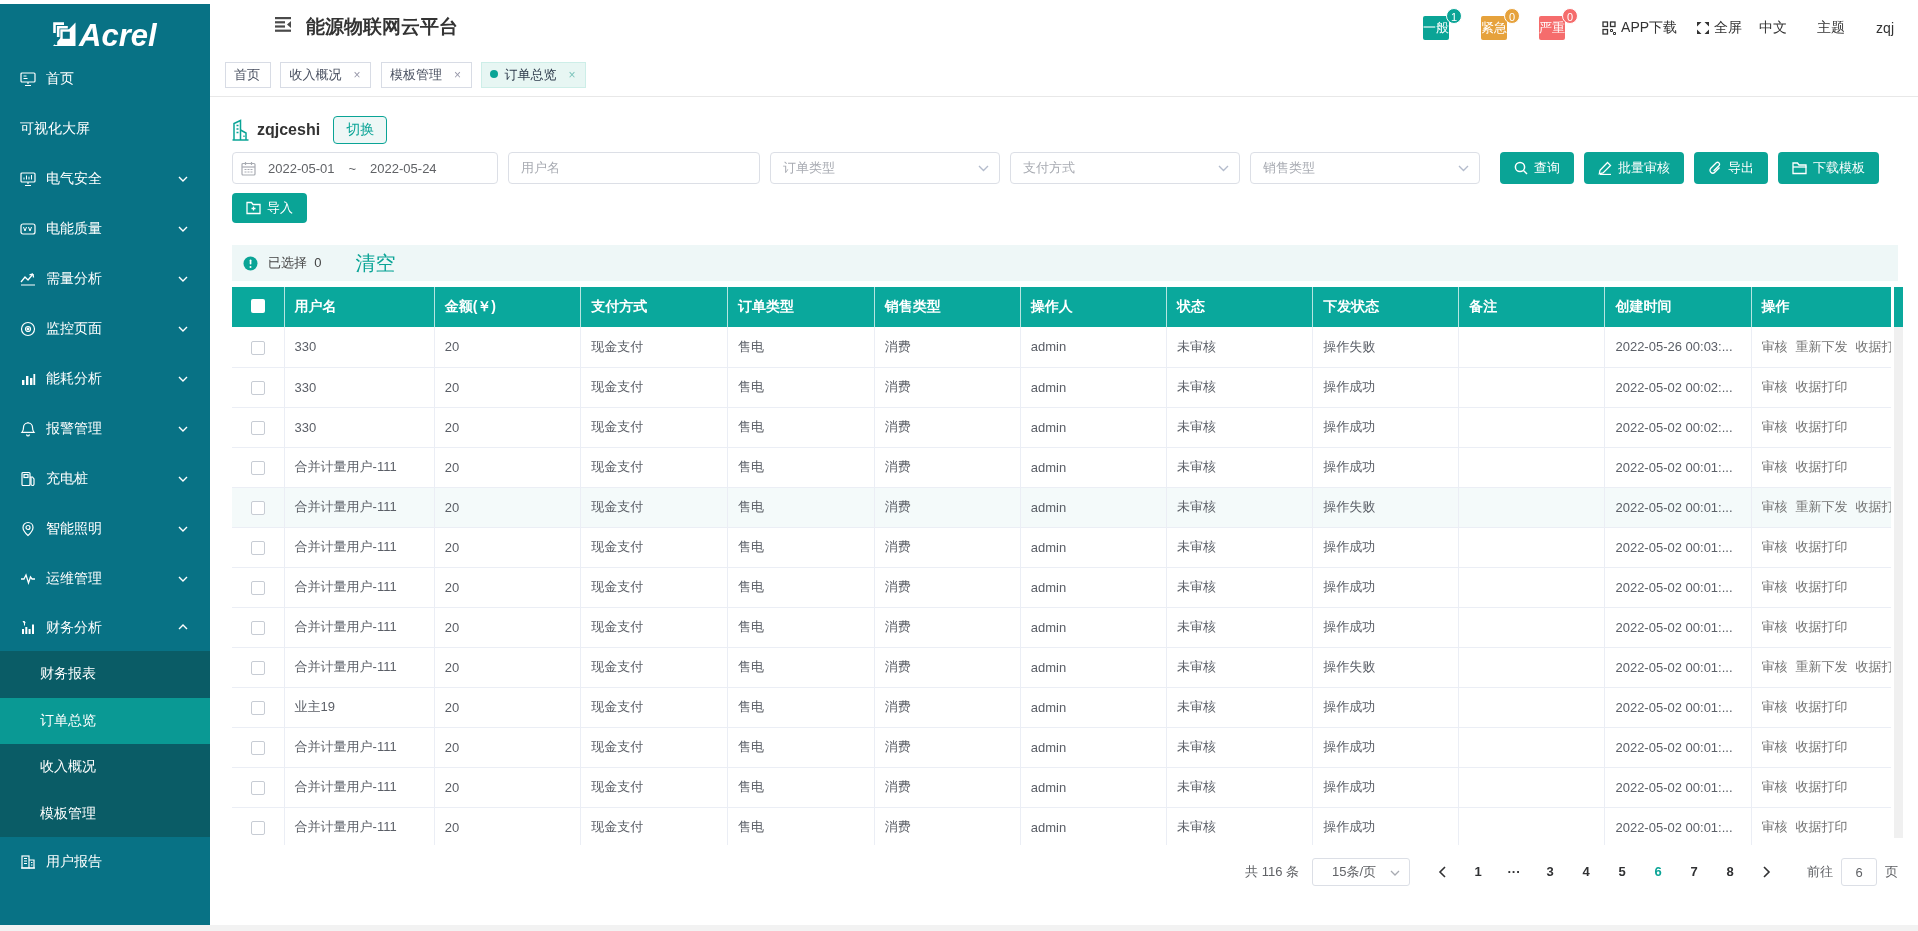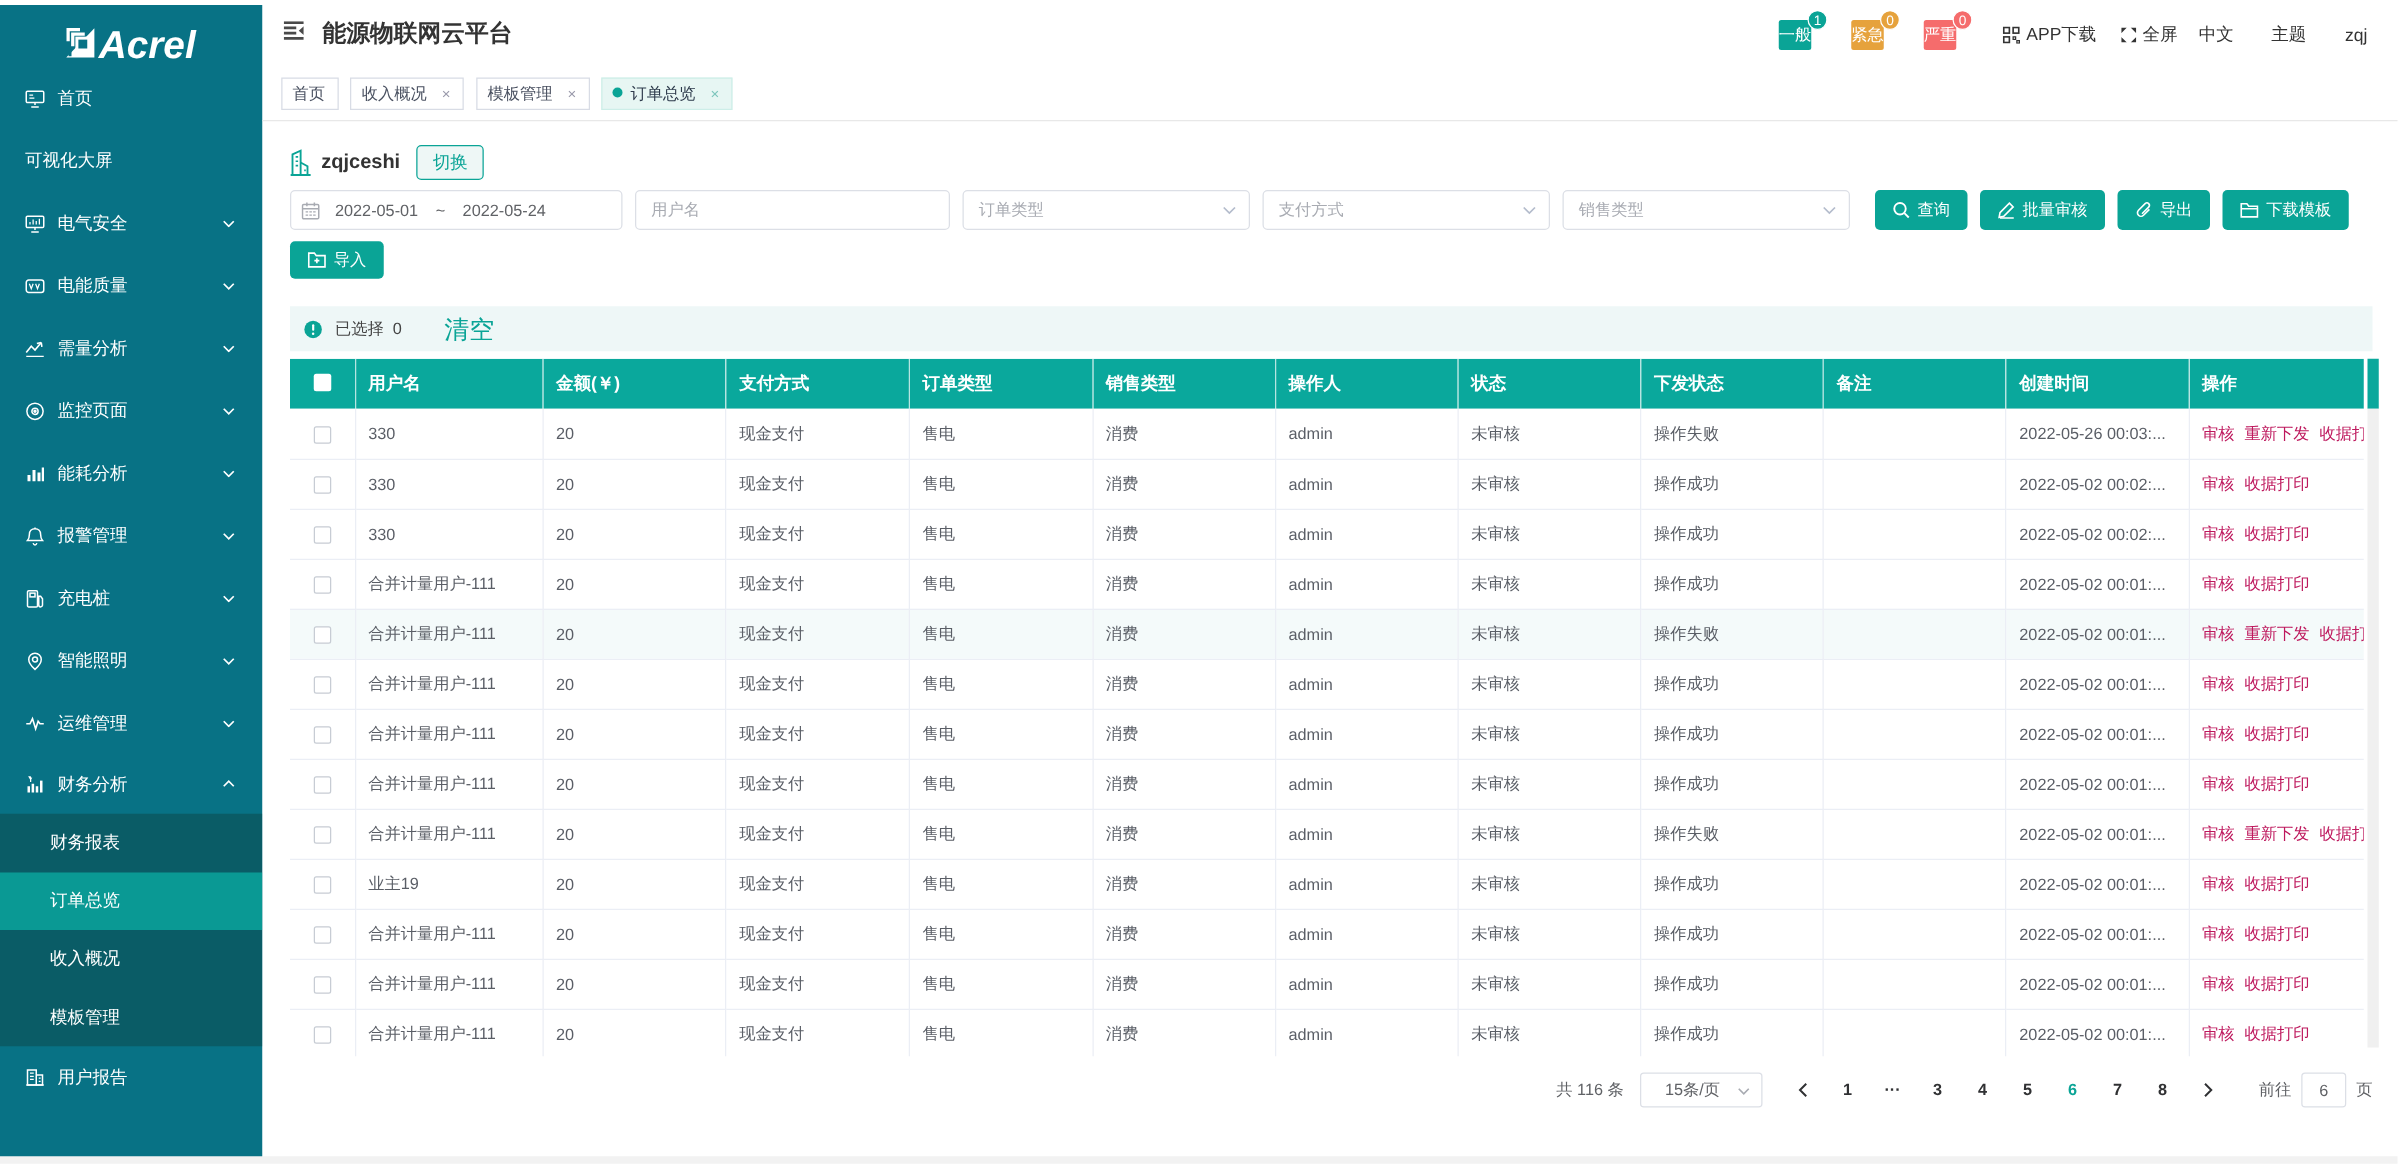--- a/index.html
+++ b/index.html
@@ -15,21 +15,21 @@
   font-size:14px; color:#fff; position:relative; }
 .menu-item .mi { width:16px; height:16px; margin-right:10px; flex:0 0 16px; }
 .menu-item .noicon { margin-left:0; }
 .menu-item .arrow { position:absolute; right:22px; top:50%; margin-top:-3px; }
 .arrow svg { display:block; }
 .submenu { background:#0a5c66; }
 .sub-item { height:46.5px; display:flex; align-items:center; padding-left:40px; font-size:14px; }
 .sub-item.active { background:#0a9994; }
 
 .main { position:absolute; left:210px; top:0; width:1708px; height:931px; background:#fff; }
-.navbar { height:56px; position:relative; }
+.navbar { height:56px; position:relative;margin-left:48px; }
 .collapse-ic { position:absolute; left:17px; top:17px; }
 .nav-title { position:absolute; left:48px; top:14px; font-size:19px; font-weight:bold; color:#333; }
 .nav-right { position:absolute; right:24px; top:0; height:56px; display:flex; align-items:center; }
 .alarm-btn { position:relative; height:24px; line-height:24px; padding:0 0; color:#fff;
   font-size:13px; margin-right:32px; border-radius:2px; }
 .alarm-badge { position:absolute; top:-8px; right:-13px; min-width:16px; height:16px;
   border-radius:9px; background:#0aa496; color:#fff; font-size:11px; line-height:16px;
   text-align:center; border:1px solid #fff; }
 .nav-link { font-size:14px; color:#333; display:flex; align-items:center; }
 .nav-link svg { margin-right:5px; }
@@ -68,21 +68,21 @@
 .tbl-clip { width:1659px; height:558px; overflow:hidden; }
 .hdr-cap { position:absolute; right:0; top:0; width:9px; height:40px; background:#0aa89c; }
 .gutter { position:absolute; right:0; top:40px; width:9px; height:511px; background:#f0f0f0; }
 table { border-collapse:collapse; table-layout:fixed; width:1760px; font-size:13px; }
 th { background:#0aa89c; color:#fff; font-weight:bold; text-align:left; height:40px;
   padding:0 10px; border-right:1px solid rgba(255,255,255,.7); font-size:14px; }
 td { height:40px; padding:0 10px; color:#5a5e66; border-bottom:1px solid #ebeef5;
   border-right:1px solid #ebeef5; background:#fff; }
 tr.hl td { background:#f4fafa; }
 td.op, a.lnk { color:#0aa496; }
-td .lnk { color:#be185d; text-decoration:none; margin-right:8px; white-space:nowrap; }
+td .lnk { color:#737373; text-decoration:none; margin-right:8px; white-space:nowrap; }
 .cb { width:14px; height:14px; border:1px solid #c7ccd4; border-radius:2px; background:#fff; display:inline-block; }
 .cb-h { width:14px; height:14px; border-radius:2px; background:#fff; }
 td.cbc { text-align:center; }
 td.cbc .cb { vertical-align:middle; }
 
 .pager { display:flex; align-items:center; justify-content:flex-end; margin-top:13px;
   font-size:13px; color:#606266; height:28px; }
 .pg-num { line-height:28px; }
 .pager .total { margin-right:13px; }
 .pager .psize { width:98px; height:28px; border:1px solid #dcdfe6; border-radius:3px;

